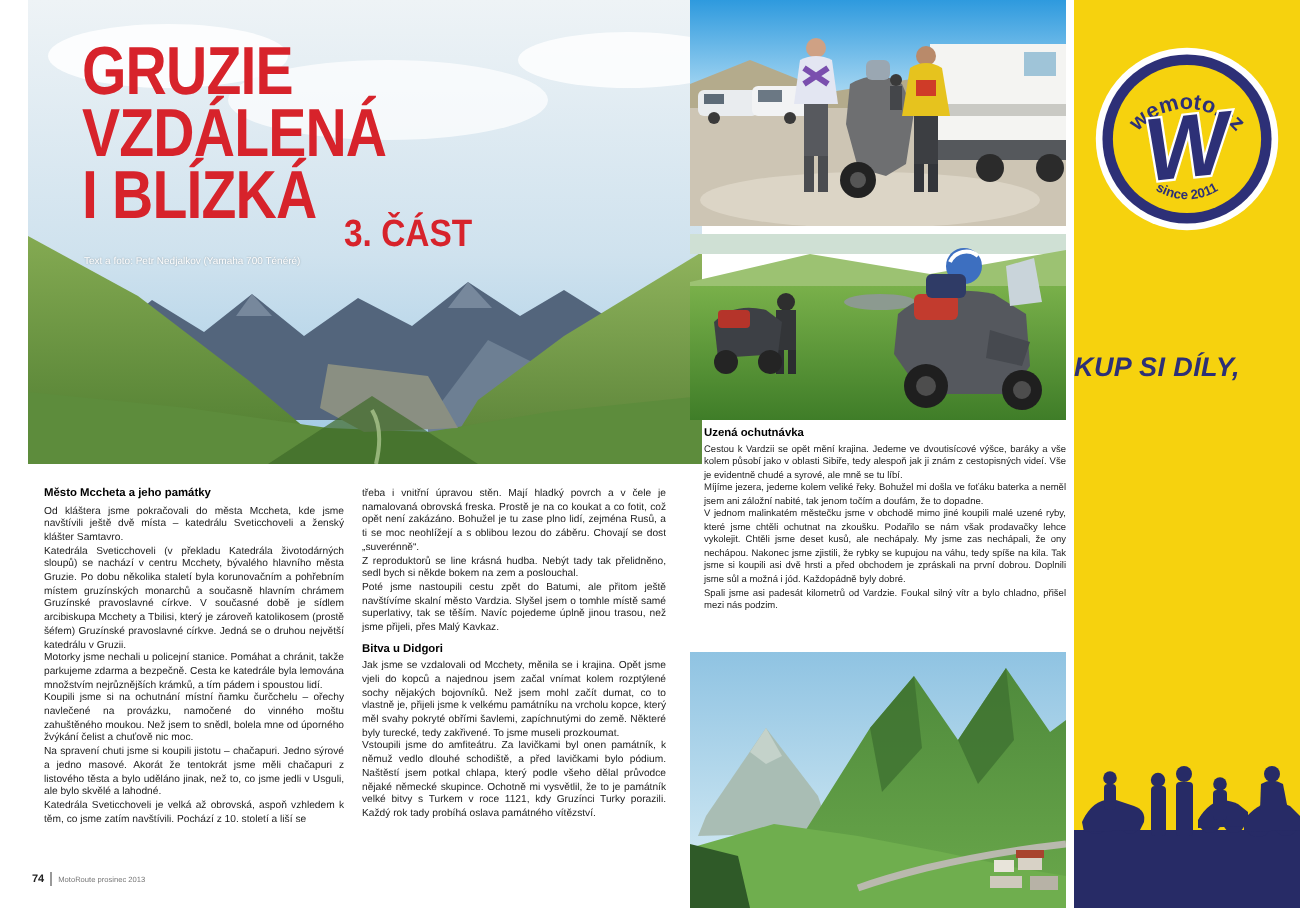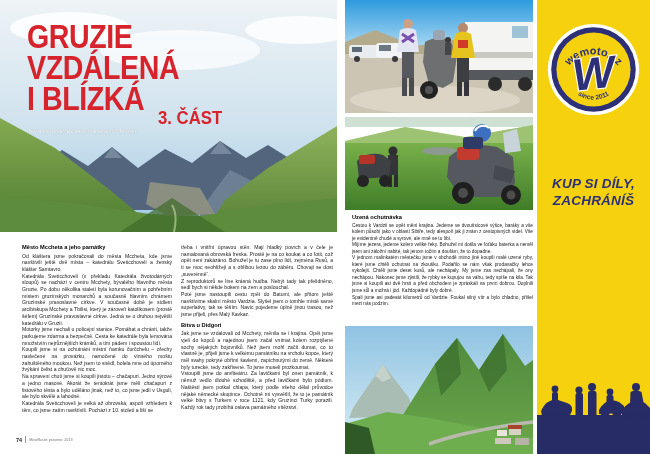--- a/index.html
+++ b/index.html
@@ -1,19 +1,19 @@
 <!DOCTYPE html>
 <html><head>
 <meta charset="utf-8">
 <style>
   html,body{margin:0;padding:0;background:#ffffff;}
   .canvas{position:relative;width:650px;height:454px;overflow:hidden;background:#ffffff;
           font-family:"Liberation Sans",sans-serif;}
   
-  .hero{position:absolute;left:0;top:0;width:337px;height:232px;overflow:hidden;}
+  .hero{position:absolute;left:14px;top:0;width:337px;height:232px;overflow:hidden;}
   .hero svg{position:absolute;left:0;top:0;}
   .title{position:absolute;left:27px;top:21px;color:#d7232b;font-weight:bold;
          font-size:34px;line-height:31px;letter-spacing:-0.5px;}
   .title .tline{display:block;transform:scaleX(0.84);transform-origin:left;}
   .title-suffix{position:absolute;left:158px;top:107px;color:#d7232b;font-weight:bold;
          font-size:19px;transform:scaleX(0.88);transform-origin:left;}
   .byline{position:absolute;left:28px;top:128px;color:#ffffff;font-size:5px;
           text-shadow:0 0 1px rgba(0,0,0,.35);}
   .bodytext{position:absolute;top:244px;font-size:5.1px;line-height:6.7px;color:#1c1c1c;
             text-align:justify;}
@@ -28,21 +28,21 @@
   .footer .div{width:1px;height:7px;background:#999;margin:0 3px;}
   .footer .iss{font-size:3.8px;color:#777;}
   
   .photo{position:absolute;left:345px;width:188px;overflow:hidden;}
   .photo1{top:0;height:113px;}
   .photo2{top:117px;height:93px;}
   .photo3{top:326px;height:128px;}
   
   .ad{position:absolute;left:537px;top:0;width:113px;height:454px;background:#f6d20e;}
   .ad .logo{position:absolute;left:9px;top:22px;}
-  .slogan{position:absolute;left:0;top:176px;width:113px;text-align:center;color:#2d3077;
+  .slogan{position:absolute;left:0;top:176px;width:113px;text-align:left;color:#2d3077;
           font-weight:bold;font-style:italic;font-size:13.5px;line-height:16.5px;
           letter-spacing:0.2px;}
   .sil{position:absolute;left:0;bottom:0;}
 </style>
 </head>
 <body>
 
 <div class="canvas">
 
   <div>
@@ -247,21 +247,20 @@
         <textPath href="#arcTop" startOffset="50%" text-anchor="middle">wemoto.cz</textPath>
       </text>
       <text font-size="7" font-weight="bold" fill="#2d3077" font-family="Liberation Sans, sans-serif">
         <textPath href="#arcBot" startOffset="50%" text-anchor="middle">since 2011</textPath>
       </text>
       <text x="50" y="70" text-anchor="middle" font-size="47" font-weight="bold" font-style="italic" fill="#2d3077" stroke="#ffffff" stroke-width="2.4" paint-order="stroke" font-family="Liberation Sans, sans-serif" transform="rotate(-6 50 55)">W</text>
     </svg>
 
     <div class="slogan">
       <div>KUP SI DÍLY,</div>
-      <div>ZACHRÁNÍŠ</div>
     </div>
 
     <svg class="sil" width="113" height="100" viewBox="0 0 113 100">
       <g fill="#272b66">
         <rect x="0" y="61" width="113" height="39"></rect>
         <circle cx="11" cy="57" r="6"></circle>
           <circle cx="28" cy="58" r="5"></circle>
         <path d="M4,57 q6,-13 17,-11 l9,3 q6,2 5,8 l-2,4 -28,1 z"></path>
         <rect x="15" y="38" width="6" height="13" rx="2"></rect>
           <circle cx="18" cy="35" r="3.4"></circle>

